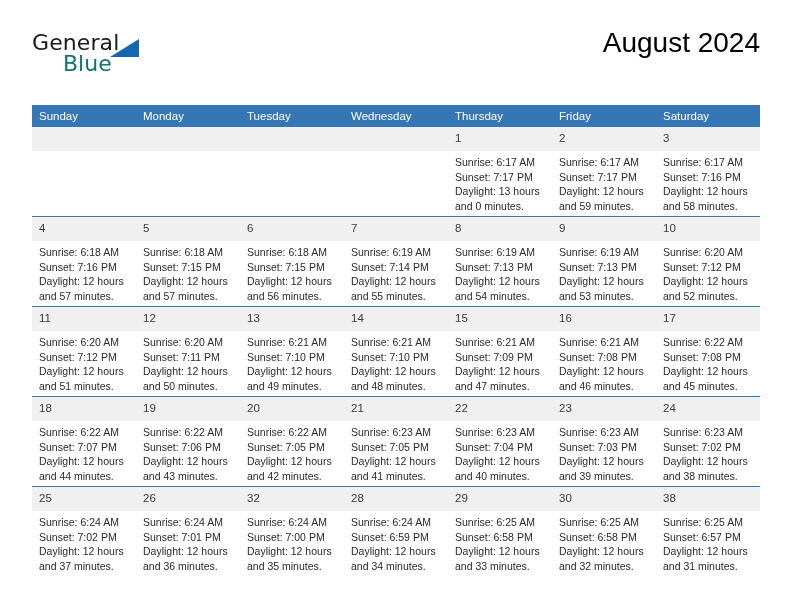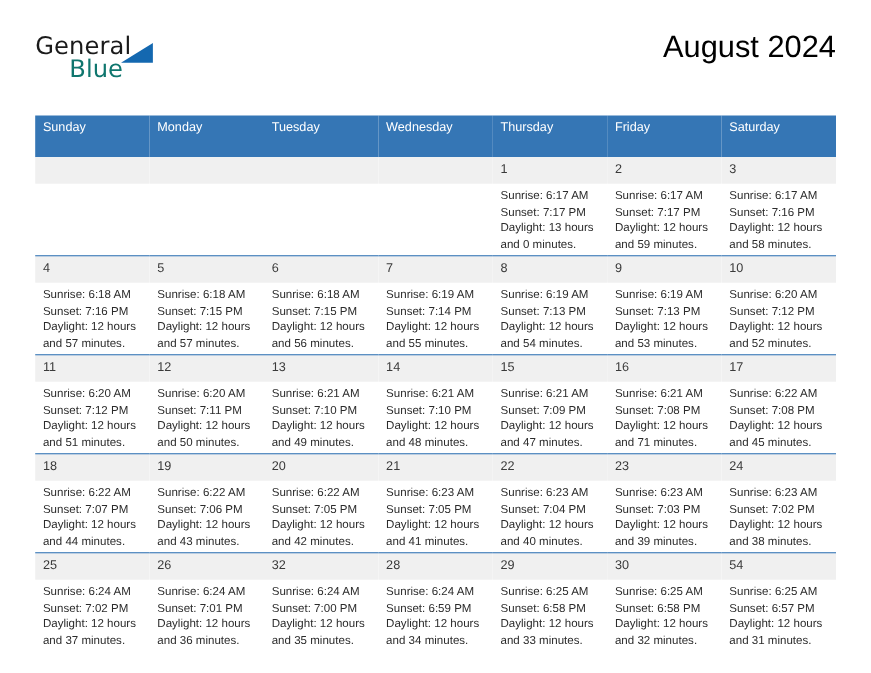--- a/index.html
+++ b/index.html
@@ -96,21 +96,21 @@
     width: 728px;
     border-collapse: collapse;
     table-layout: fixed;
   }
   .cal th {
     background: #3576b5;
     color: #ffffff;
     font-size: 11.5px;
     font-weight: 400;
     text-align: left;
-    padding: 5px 0 21px 7px;
+    padding: 5px 0 5px 7px;
     height: 18px;
     box-sizing: border-box;
   }
   .cal td {
     vertical-align: top;
     padding: 0;
     height: 89px;
     border-top: 1px solid #3576b5;
     background: #ffffff;
   }
@@ -311,21 +311,21 @@
               <div>Sunrise: 6:21 AM</div>
               <div>Sunset: 7:09 PM</div>
               <div class="wrap">Daylight: 12 hours and 47 minutes.</div>
             </div>
           </td>
           <td>
             <span class="daynum">16</span>
             <div class="info">
               <div>Sunrise: 6:21 AM</div>
               <div>Sunset: 7:08 PM</div>
-              <div class="wrap">Daylight: 12 hours and 71 minutes.</div>
+              <div class="wrap">Daylight: 12 hours and 46 minutes.</div>
             </div>
           </td>
           <td>
             <span class="daynum">17</span>
             <div class="info">
               <div>Sunrise: 6:22 AM</div>
               <div>Sunset: 7:08 PM</div>
               <div class="wrap">Daylight: 12 hours and 45 minutes.</div>
             </div>
           </td>
@@ -431,21 +431,21 @@
           </td>
           <td>
             <span class="daynum">30</span>
             <div class="info">
               <div>Sunrise: 6:25 AM</div>
               <div>Sunset: 6:58 PM</div>
               <div class="wrap">Daylight: 12 hours and 32 minutes.</div>
             </div>
           </td>
           <td>
-            <span class="daynum">54</span>
+            <span class="daynum">38</span>
             <div class="info">
               <div>Sunrise: 6:25 AM</div>
               <div>Sunset: 6:57 PM</div>
               <div class="wrap">Daylight: 12 hours and 31 minutes.</div>
             </div>
           </td>
         </tr>
       </tbody>
   </table>
 

